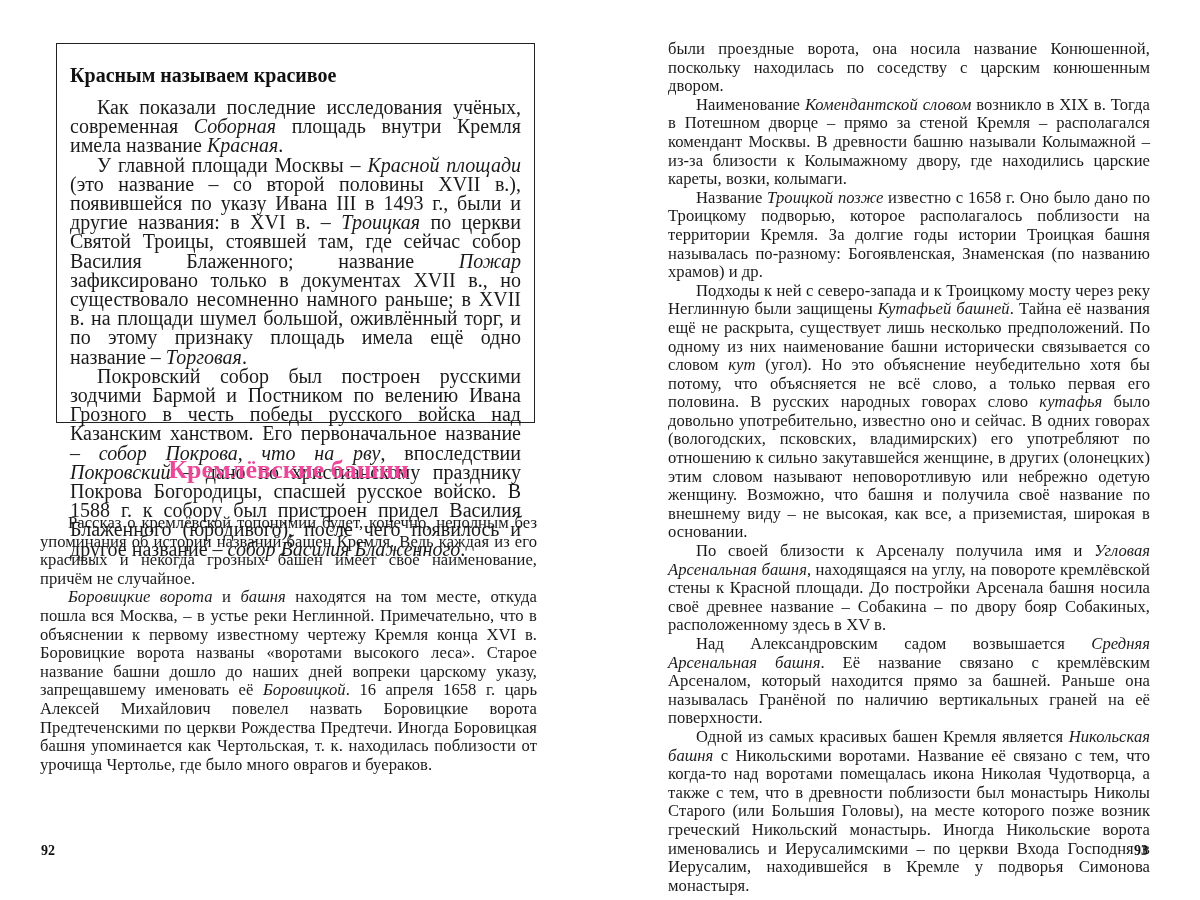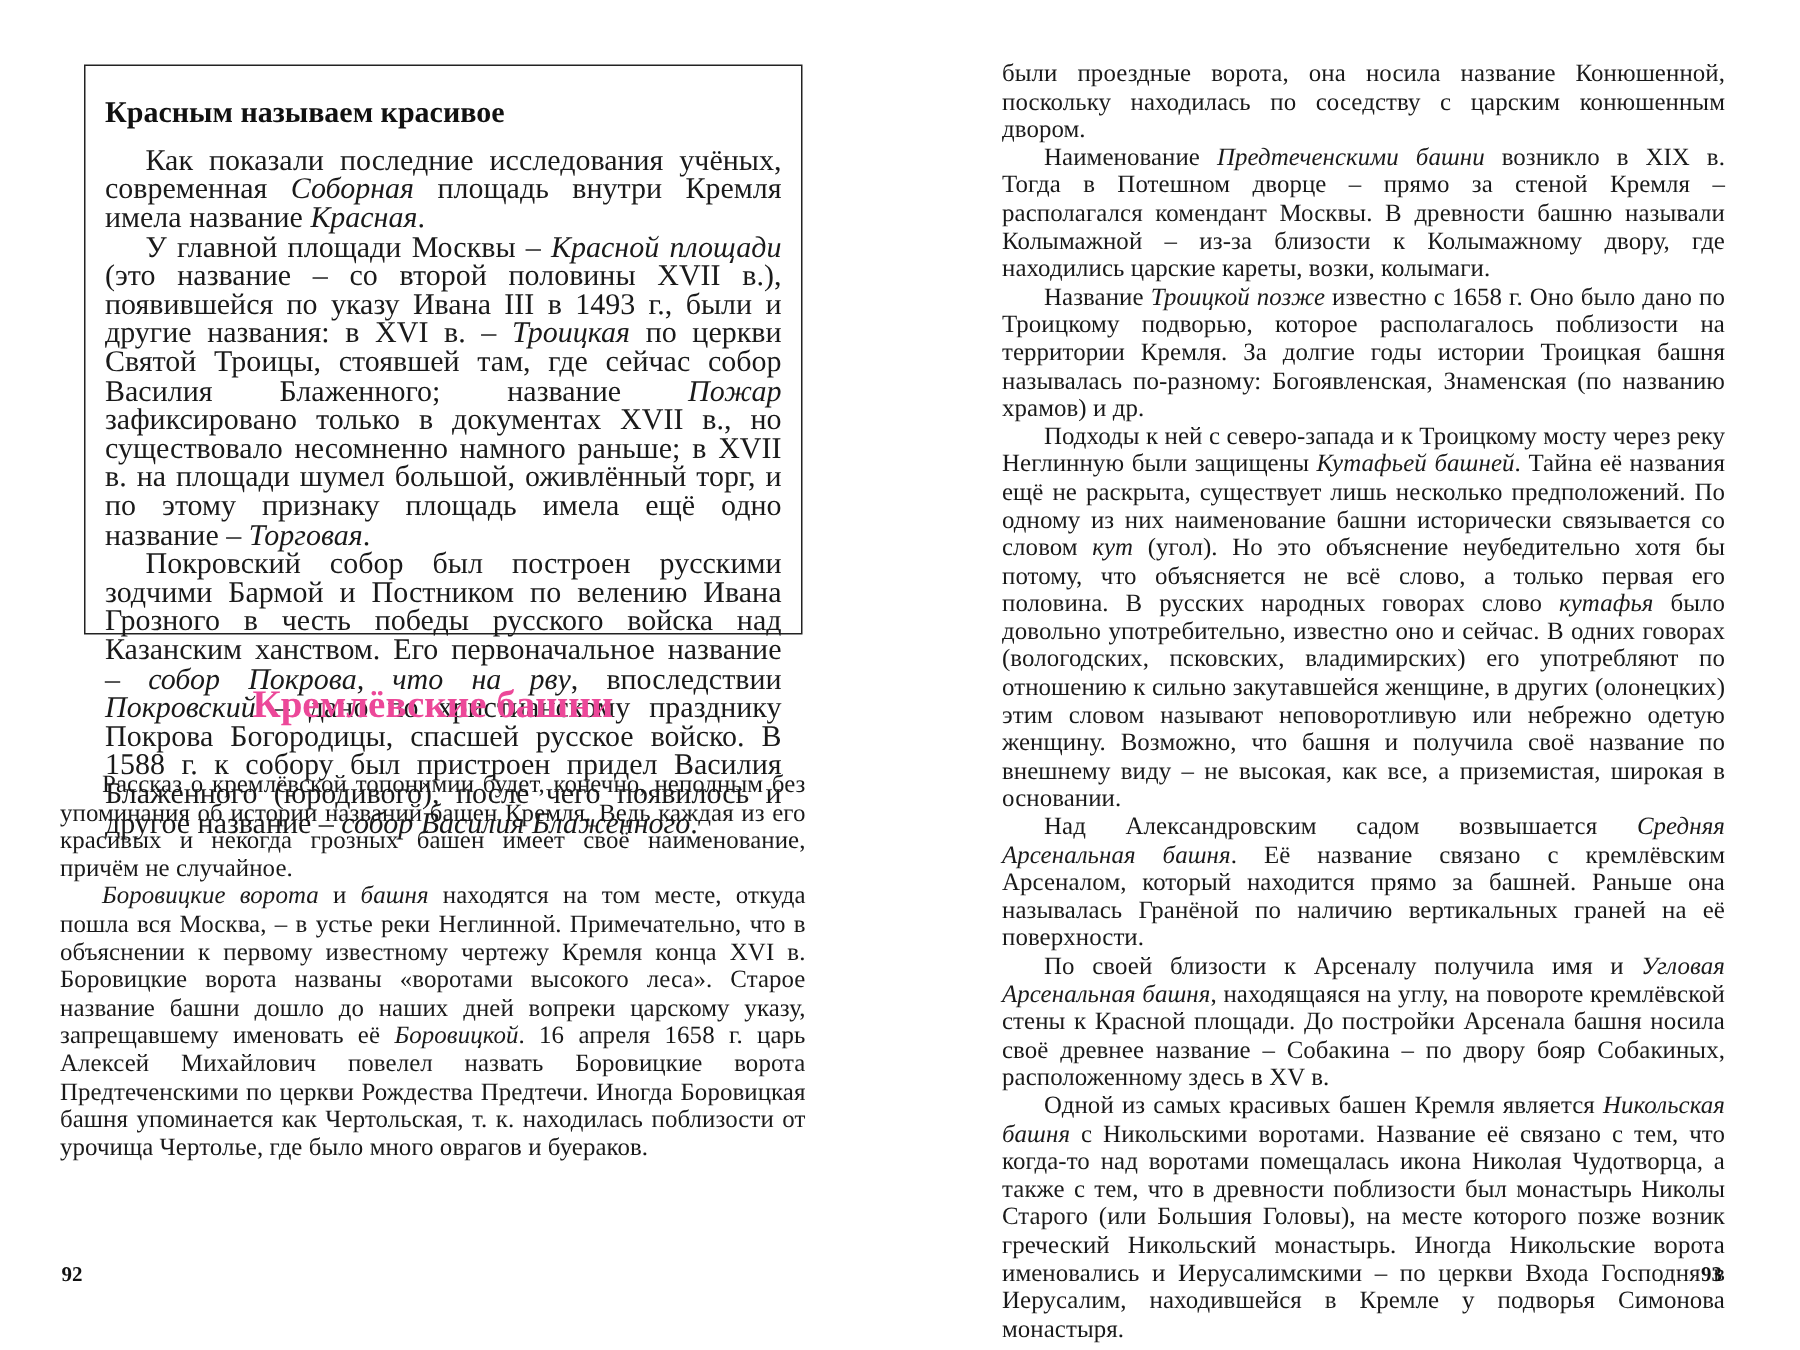--- a/index.html
+++ b/index.html
@@ -118,22 +118,22 @@
     <p>Рассказ о кремлёвской топонимии будет, конечно, неполным без упоминания об истории названий башен Кремля. Ведь каждая из его красивых и некогда грозных башен имеет своё наименование, причём не случайное.</p>
     <p><i>Боровицкие ворота</i> и <i>башня</i> находятся на том месте, откуда пошла вся Москва, – в устье реки Неглинной. Примечательно, что в объяснении к первому известному чертежу Кремля конца XVI в. Боровицкие ворота названы «воротами высокого леса». Старое название башни дошло до наших дней вопреки царскому указу, запрещавшему именовать её <i>Боровицкой</i>. 16 апреля 1658 г. царь Алексей Михайлович повелел назвать Боровицкие ворота Предтеченскими по церкви Рождества Предтечи. Иногда Боровицкая башня упоминается как Чертольская, т. к. находилась поблизости от урочища Чертолье, где было много оврагов и буераков.</p>
   </div>
 
   <div class="page-number left">92</div>
 </div>
 
 <div class="page page-right">
   <div class="col-text right-body">
     <p class="cont">были проездные ворота, она носила название Конюшенной, поскольку находилась по соседству с царским конюшенным двором.</p>
-    <p>Наименование <i>Предтеченскими башни</i> возникло в XIX в. Тогда в Потешном дворце – прямо за стеной Кремля – располагался комендант Москвы. В древности башню называли Колымажной – из-за близости к Колымажному двору, где находились царские кареты, возки, колымаги.</p>
+    <p>Наименование <i>Комендантской словом</i> возникло в XIX в. Тогда в Потешном дворце – прямо за стеной Кремля – располагался комендант Москвы. В древности башню называли Колымажной – из-за близости к Колымажному двору, где находились царские кареты, возки, колымаги.</p>
     <p>Название <i>Троицкой позже</i> известно с 1658 г. Оно было дано по Троицкому подворью, которое располагалось поблизости на территории Кремля. За долгие годы истории Троицкая башня называлась по-разному: Богоявленская, Знаменская (по названию храмов) и др.</p>
     <p>Подходы к ней с северо-запада и к Троицкому мосту через реку Неглинную были защищены <i>Кутафьей башней</i>. Тайна её названия ещё не раскрыта, существует лишь несколько предположений. По одному из них наименование башни исторически связывается со словом <i>кут</i> (угол). Но это объяснение неубедительно хотя бы потому, что объясняется не всё слово, а только первая его половина. В русских народных говорах слово <i>кутафья</i> было довольно употребительно, известно оно и сейчас. В одних говорах (вологодских, псковских, владимирских) его употребляют по отношению к сильно закутавшейся женщине, в других (олонецких) этим словом называют неповоротливую или небрежно одетую женщину. Возможно, что башня и получила своё название по внешнему виду – не высокая, как все, а приземистая, широкая в основании.</p>
+    <p>По своей близости к Арсеналу получила имя и <i>Угловая Арсенальная башня</i>, находящаяся на углу, на повороте кремлёвской стены к Красной площади. До постройки Арсенала башня носила своё древнее название – Собакина – по двору бояр Собакиных, расположенному здесь в XV в.</p>
     <p>Над Александровским садом возвышается <i>Средняя Арсенальная башня</i>. Её название связано с кремлёвским Арсеналом, который находится прямо за башней. Раньше она называлась Гранёной по наличию вертикальных граней на её поверхности.</p>
-    <p>По своей близости к Арсеналу получила имя и <i>Угловая Арсенальная башня</i>, находящаяся на углу, на повороте кремлёвской стены к Красной площади. До постройки Арсенала башня носила своё древнее название – Собакина – по двору бояр Собакиных, расположенному здесь в XV в.</p>
     <p>Одной из самых красивых башен Кремля является <i>Никольская башня</i> с Никольскими воротами. Название её связано с тем, что когда-то над воротами помещалась икона Николая Чудотворца, а также с тем, что в древности поблизости был монастырь Николы Старого (или Большия Головы), на месте которого позже возник греческий Никольский монастырь. Иногда Никольские ворота именовались и Иерусалимскими – по церкви Входа Господня в Иерусалим, находившейся в Кремле у подворья Симонова монастыря.</p>
   </div>
 
   <div class="page-number right">93</div>
 </div>
 
 </body></html>

